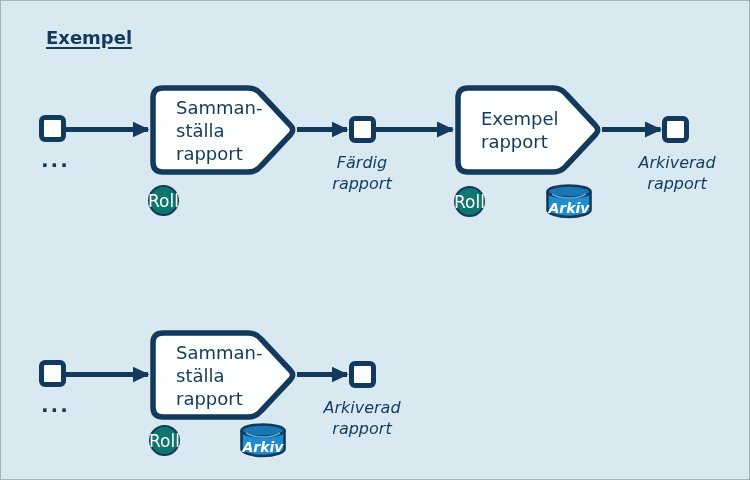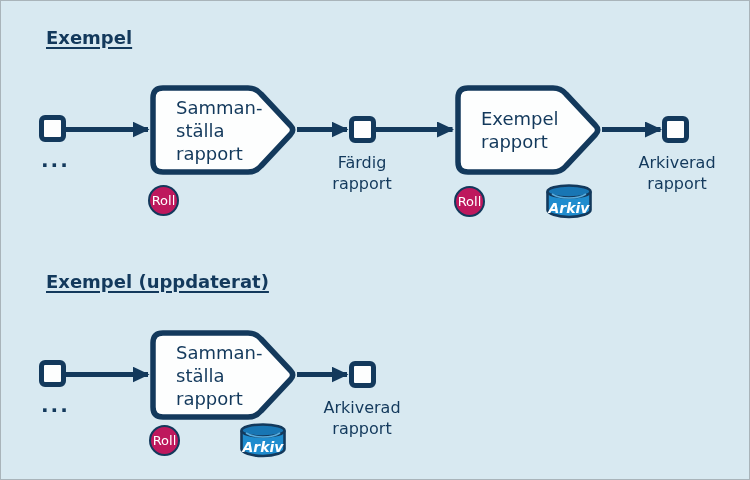--- a/index.html
+++ b/index.html
@@ -65,30 +65,31 @@
     white-space: pre-line;
     color: #13395c;
   }
   .node-label {
     position: absolute;
     text-align: center;
     font-size: 16px;
     line-height: 21px;
     white-space: pre-line;
     color: #13395c;
+    font-style: italic;
   }
   .role-badge {
     position: absolute;
     width: 31px;
     height: 31px;
     border-radius: 50%;
-    background: #be185d;
+    background: #0f766e;
     border: 2.5px solid #13395c;
     color: #ffffff;
-    font-size: 13px;
+    font-size: 17px;
     display: flex;
     align-items: center;
     justify-content: center;
   }
   .archive-badge { position: absolute; width: 50px; height: 38px; font-style: italic; }
   .archive-badge svg { display: block; overflow: visible; }
   .archive-text {
     fill: #ffffff;
     font-size: 14px;
     font-weight: 600;
@@ -156,21 +157,20 @@
       <ellipse cx="25" cy="9.5" rx="21.5" ry="6" fill="#1876b4" stroke="#13395c" stroke-width="2.6"></ellipse>
       <path d="M8,12 C12,14.6 18,16 25,16 C32,16 38,14.6 42,12" stroke="#59acdc" stroke-width="1.6" fill="none"></path>
       <text class="archive-text" x="25" y="31" text-anchor="middle">Arkiv</text>
     </svg>
   </div>
 
   <div class="event-square" style="left:661px; top:115px;"></div>
   <div class="node-label" style="left:606px; top:151px; width:140px;">Arkiverad
 rapport</div>
 
-  <h2 class="section-title" style="left:45px; top:270px;">Exempel (uppdaterat)</h2>
 
   <div class="event-square" style="left:38px; top:359px;"></div>
   <div class="ellipsis" style="left:40px; top:392px;">...</div>
 
   <div class="task" style="left:148px; top:328px;">
     <svg viewBox="0 0 150 92" width="150" height="92">
       <path class="task-path" d="M14,4 H99 Q107,4 112,10 L141.5,41.5 Q146,46 141.5,50.5 L112,82 Q107,88 99,88 H14 Q4,88 4,78 V14 Q4,4 14,4 Z"></path>
     </svg>
     <div class="task-label">Samman-
 ställa

